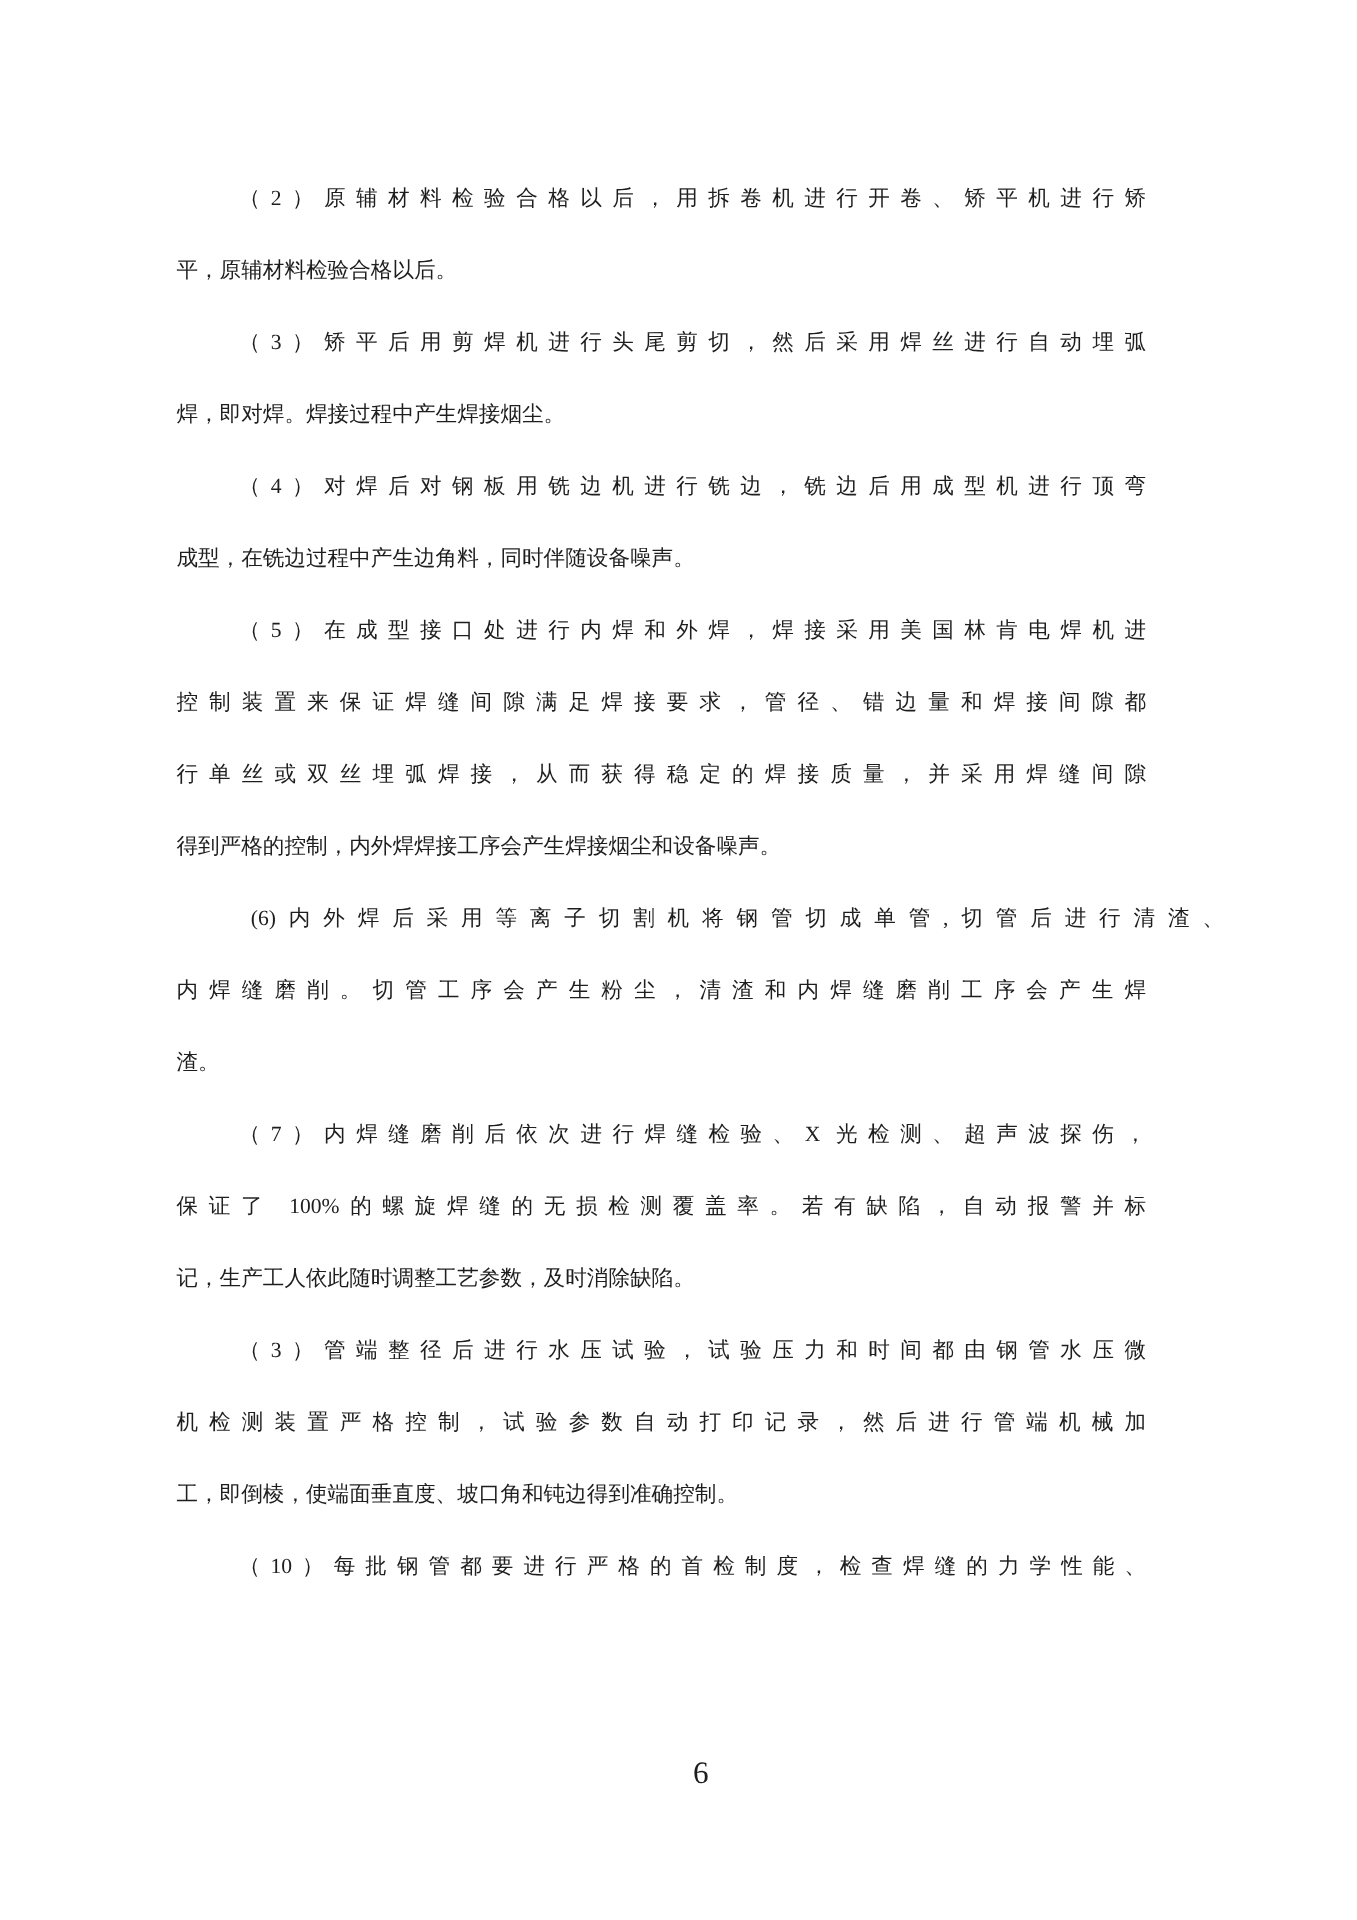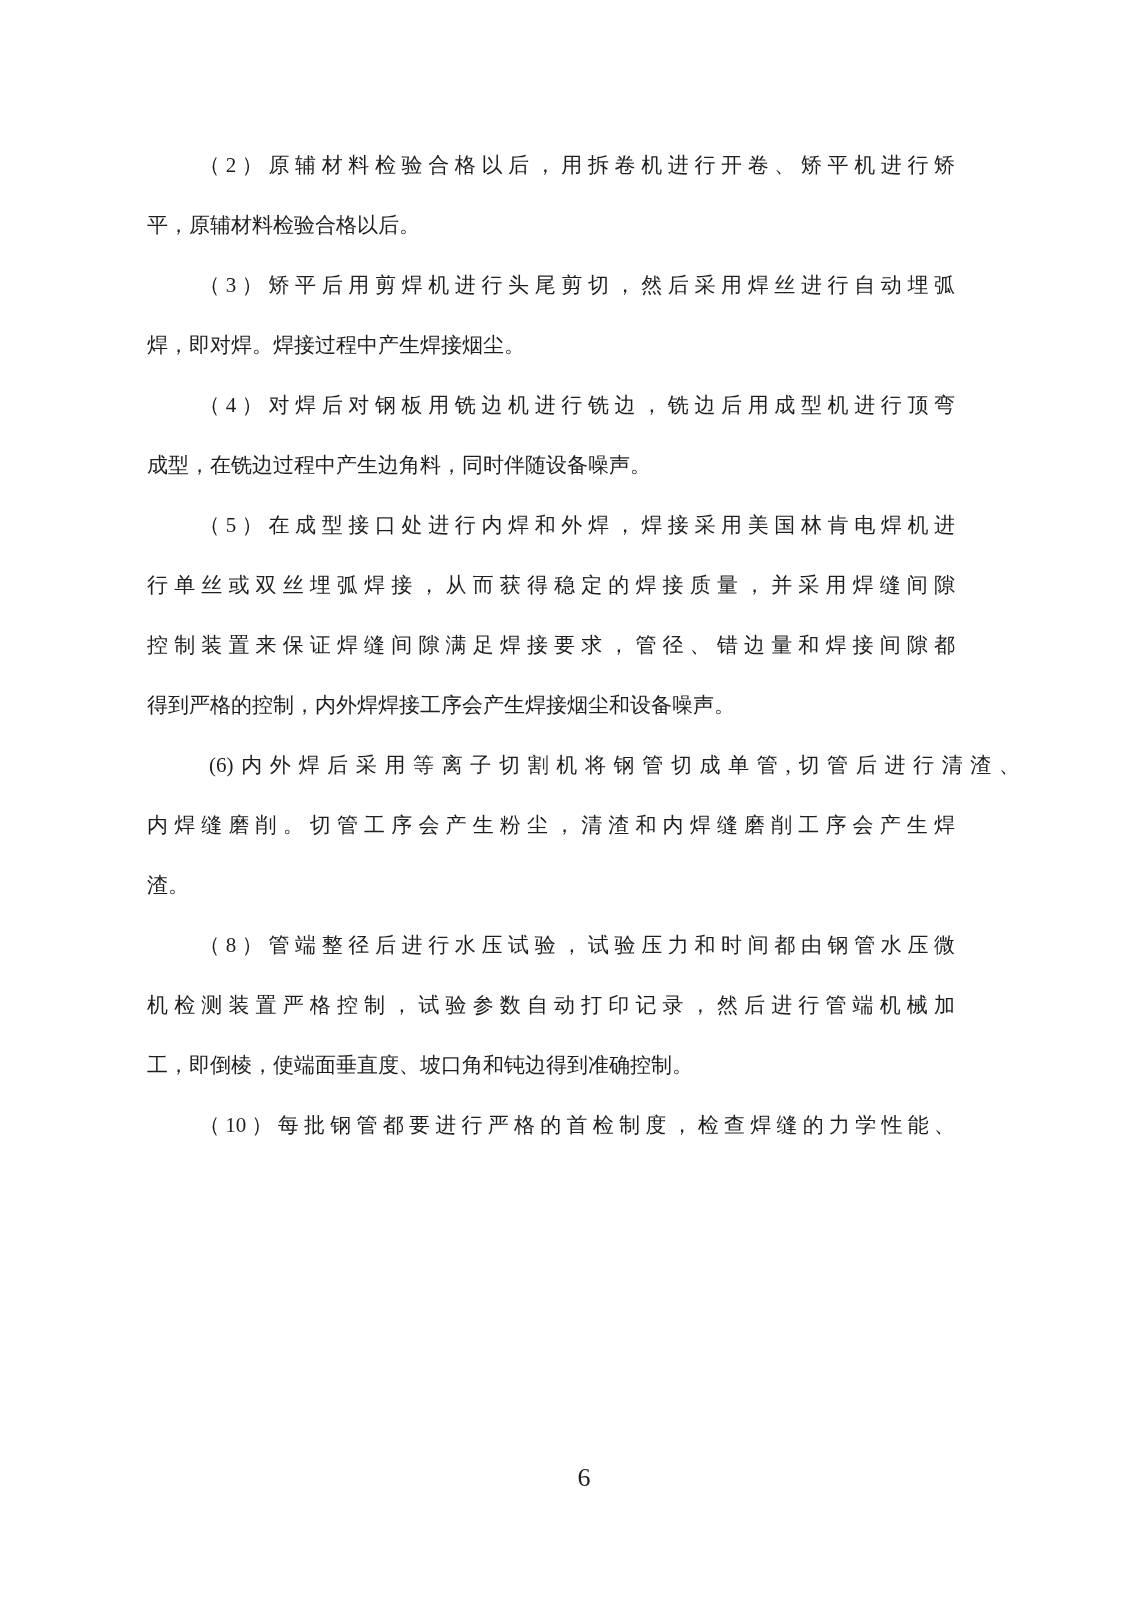--- a/index.html
+++ b/index.html
@@ -14,21 +14,21 @@
     background: #ffffff;
     overflow: hidden;
     font-family: "Liberation Serif", "DejaVu Serif", serif;
     color: #1e1e1e;
   }
   .text-block {
     position: absolute;
     left: 147px;
     top: 135px;
     width: 808px;
-    font-size: 21px;
+    font-size: 18px;
     line-height: 60px;
   }
   .paragraph {
     margin: 0;
     padding: 0;
   }
   .line {
     height: 60px;
     white-space: nowrap;
     text-align: justify;
@@ -72,31 +72,36 @@
       <div class="paragraph" data-pnum="3">
         <div class="line first">（3）矫平后用剪焊机进行头尾剪切，然后采用焊丝进行自动埋弧</div>
         <div class="line lastline">焊，即对焊。焊接过程中产生焊接烟尘。</div>
       </div>
       <div class="paragraph" data-pnum="4">
         <div class="line first">（4）对焊后对钢板用铣边机进行铣边，铣边后用成型机进行顶弯</div>
         <div class="line lastline">成型，在铣边过程中产生边角料，同时伴随设备噪声。</div>
       </div>
       <div class="paragraph" data-pnum="5">
         <div class="line first">（5）在成型接口处进行内焊和外焊，焊接采用美国林肯电焊机进</div>
+        <div class="line">控制装置来保证焊缝间隙满足焊接要求，管径、错边量和焊接间隙都</div>
         <div class="line">行单丝或双丝埋弧焊接，从而获得稳定的焊接质量，并采用焊缝间隙</div>
-        <div class="line">控制装置来保证焊缝间隙满足焊接要求，管径、错边量和焊接间隙都</div>
         <div class="line lastline">得到严格的控制，内外焊焊接工序会产生焊接烟尘和设备噪声。</div>
       </div>
       <div class="paragraph" data-pnum="6">
         <div class="line first">(6)内外焊后采用等离子切割机将钢管切成单管,切管后进行清渣、</div>
         <div class="line">内焊缝磨削。切管工序会产生粉尘，清渣和内焊缝磨削工序会产生焊</div>
         <div class="line lastline">渣。</div>
       </div>
+      <div class="paragraph" data-pnum="7">
+        <div class="line first">（7）内焊缝磨削后依次进行焊缝检验、X 光检测、超声波探伤，</div>
+        <div class="line">保证了 100%的螺旋焊缝的无损检测覆盖率。若有缺陷，自动报警并标</div>
+        <div class="line lastline">记，生产工人依此随时调整工艺参数，及时消除缺陷。</div>
+      </div>
       <div class="paragraph" data-pnum="9">
-        <div class="line first">（8）管端整径后进行水压试验，试验压力和时间都由钢管水压微</div>
+        <div class="line first">（3）管端整径后进行水压试验，试验压力和时间都由钢管水压微</div>
         <div class="line">机检测装置严格控制，试验参数自动打印记录，然后进行管端机械加</div>
         <div class="line lastline">工，即倒棱，使端面垂直度、坡口角和钝边得到准确控制。</div>
       </div>
       <div class="paragraph" data-pnum="10">
         <div class="line first">（10）每批钢管都要进行严格的首检制度，检查焊缝的力学性能、</div>
       </div>
     </div>
   <div class="page-number">6</div>
 </div>
 

